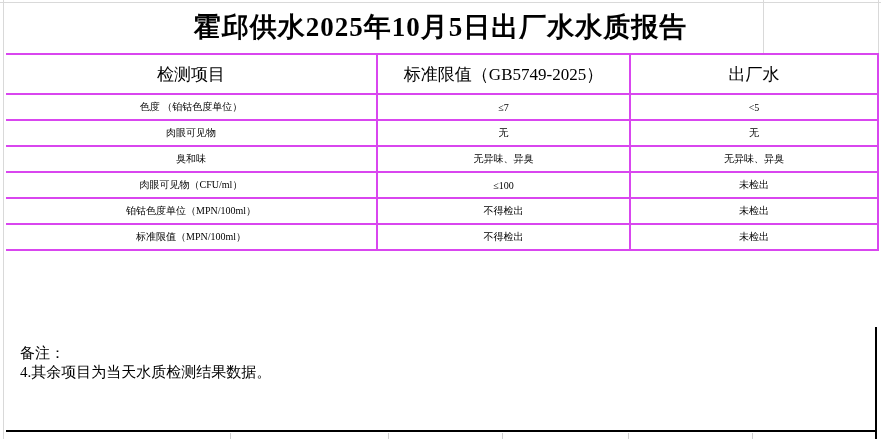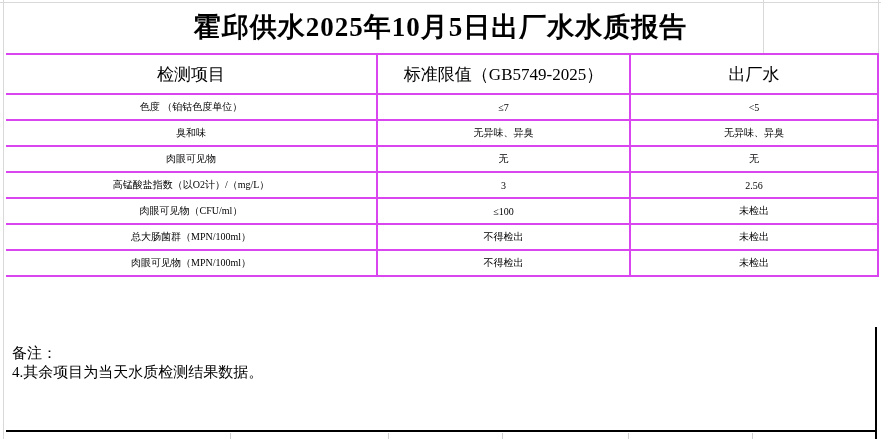--- a/index.html
+++ b/index.html
@@ -32,21 +32,21 @@
   table.report th, table.report td{
     border:2px solid #d946ef;
     text-align:center;vertical-align:middle;
     padding:0;overflow:hidden;white-space:nowrap;
   }
   table.report th{height:38px;font-size:17px;font-weight:normal;}
   table.report td{height:24px;font-size:10px;}
   table.report th:first-child, table.report td:first-child{border-left:none;}
 
   .notes{
-    position:absolute;left:12px;top:344px;width:860px;
+    position:absolute;left:20px;top:344px;width:860px;
     font-size:15px;line-height:19px;white-space:nowrap;
   }
   .bottom-rule{position:absolute;left:6px;top:430px;width:871px;height:2px;background:#000000;}
   .right-rule{position:absolute;left:875px;top:327px;width:2px;height:112px;background:#000000;}
 </style>
 </head>
 <body>
 
 <div id="screen">
 
@@ -75,46 +75,41 @@
         <th>出厂水</th>
       </tr>
     </thead>
     <tbody>
         <tr>
           <td>色度 （铂钴色度单位）</td>
           <td>≤7</td>
           <td>&lt;5</td>
         </tr>
         <tr>
-          <td>臭和味</td>
-          <td>无异味、异臭</td>
-          <td>无异味、异臭</td>
-        </tr>
-        <tr>
           <td>肉眼可见物</td>
           <td>无</td>
           <td>无</td>
         </tr>
         <tr>
-          <td>高锰酸盐指数（以O2计）/（mg/L）</td>
-          <td>3</td>
-          <td>2.56</td>
+          <td>臭和味</td>
+          <td>无异味、异臭</td>
+          <td>无异味、异臭</td>
         </tr>
         <tr>
           <td>肉眼可见物（CFU/ml）</td>
           <td>≤100</td>
           <td>未检出</td>
         </tr>
         <tr>
-          <td>总大肠菌群（MPN/100ml）</td>
+          <td>铂钴色度单位（MPN/100ml）</td>
           <td>不得检出</td>
           <td>未检出</td>
         </tr>
         <tr>
-          <td>肉眼可见物（MPN/100ml）</td>
+          <td>标准限值（MPN/100ml）</td>
           <td>不得检出</td>
           <td>未检出</td>
         </tr>
       </tbody>
   </table>
 
   <div class="notes">
     <div>备注：</div>
     <div>4.其余项目为当天水质检测结果数据。</div>
   </div>

